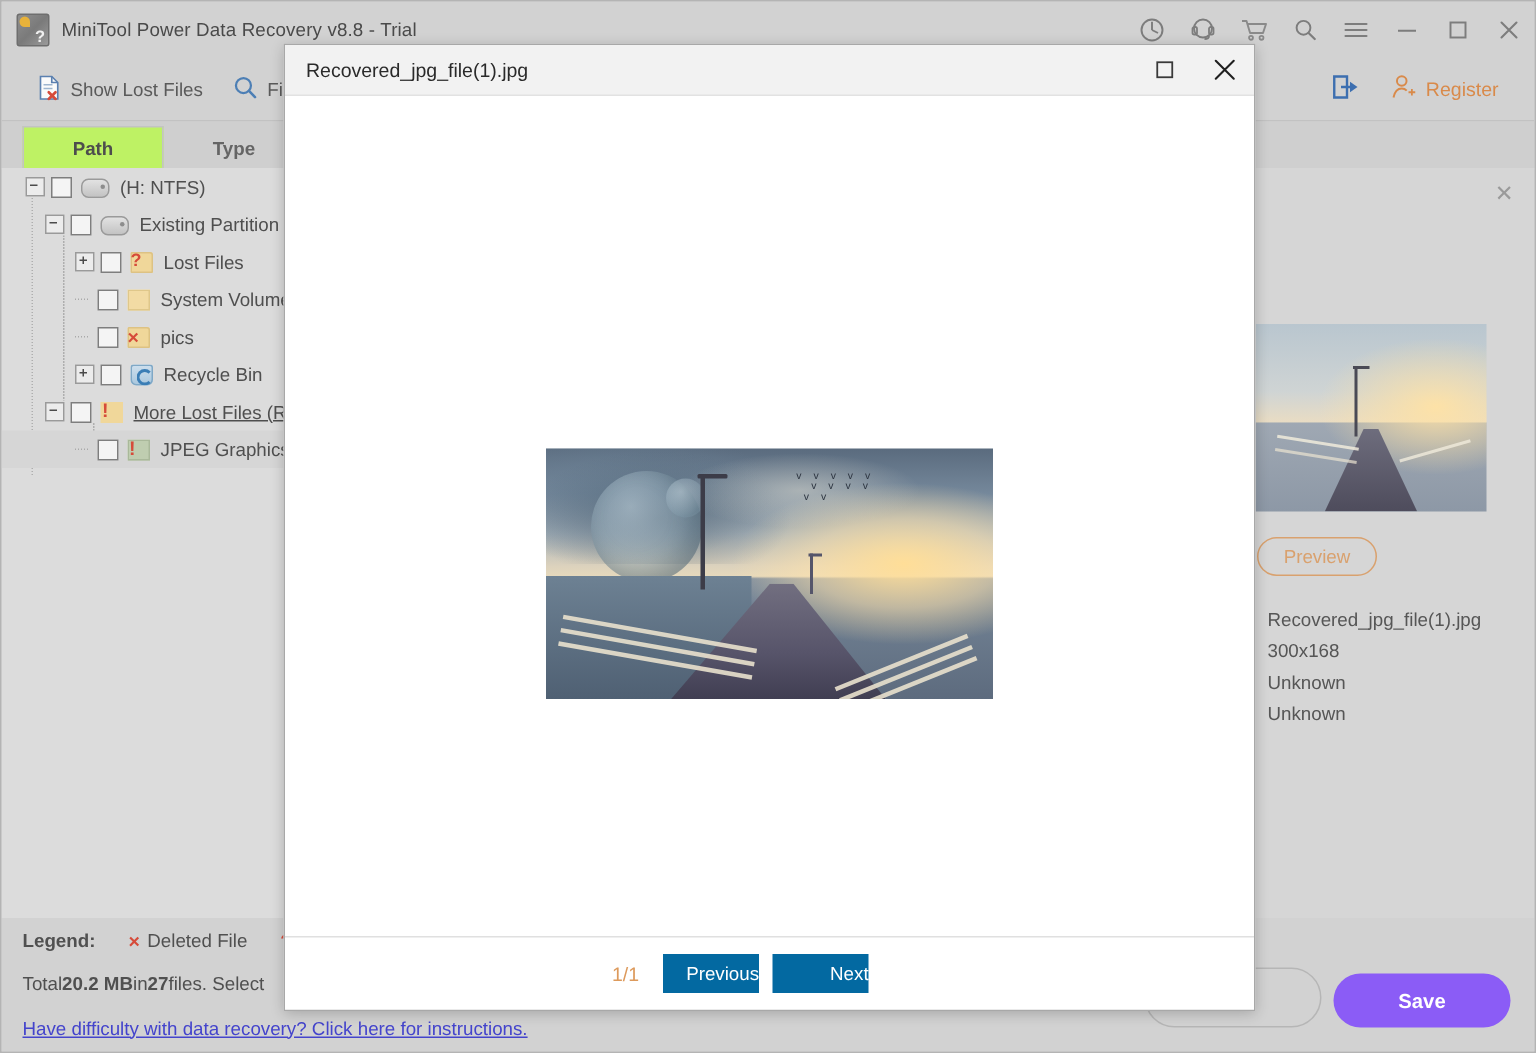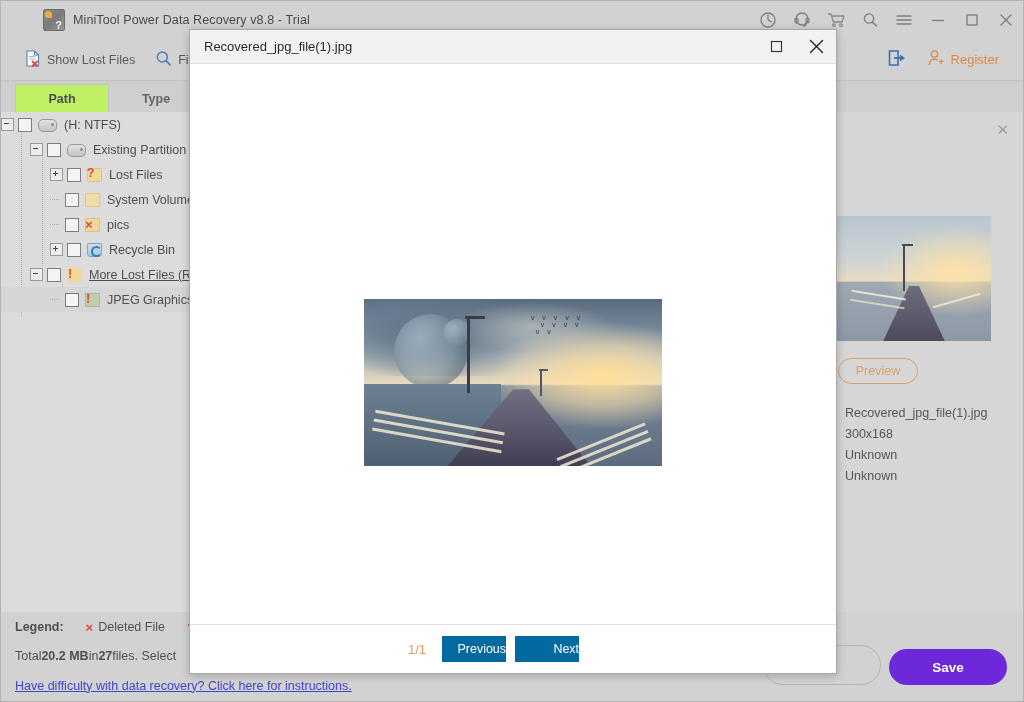--- a/index.html
+++ b/index.html
@@ -18,21 +18,20 @@
     box-sizing: border-box;
     overflow: hidden;
   }
 
   
   .titlebar {
     position: absolute; left: 0; top: 0; width: 1022px; height: 38px;
     background: #d2d2d2;
     display: flex; align-items: center;
     box-sizing: border-box;
-    padding-left: 32px;
   }
   .app-icon {
     width: 20px; height: 20px; margin-left: 10px; margin-right: 8px;
     position: relative; flex: none;
     background: linear-gradient(135deg,#8f8f8f 0%, #7a7a7a 50%, #9a9a9a 100%);
     border: 1px solid #6e6e6e; border-radius: 2px;
   }
   .app-icon::before {
     content: ""; position: absolute; left: 1px; top: 1px; width: 7px; height: 7px;
     background: #e8b23a; border-radius: 50% 50% 0 50%;
@@ -259,21 +258,21 @@
   .detail-row { display: flex; height: 21px; align-items: center; }
   .detail-row .k { width: 126px; text-align: right; padding-right: 8px; flex: none; }
   .detail-row .v { flex: 1; }
   .back-btn {
     position: absolute; left: 762px; top: 644px; width: 118px; height: 40px;
     border: 1px solid #b6b6b6; border-radius: 20px; background: transparent;
     box-sizing: border-box;
   }
   .save-btn {
     position: absolute; left: 888px; top: 648px; width: 118px; height: 36px;
-    border-radius: 18px; background: #6d28d9; color: #ffffff;
+    border-radius: 18px; background: #8b5cf6; color: #ffffff;
     font-size: 13.5px; font-weight: bold;
     display: flex; align-items: center; justify-content: center;
     cursor: pointer; box-sizing: border-box;
   }
 
   
   .modal {
     position: absolute; left: 188px; top: 28px; width: 648px; height: 645px;
     background: #ffffff;
     border: 1px solid #a8a8a8;
@@ -491,21 +490,21 @@
     <div class="tab tab2">
       <span>Type</span>
     </div>
   </div>
 
   <div class="tree-panel">
     <div class="vline" style="left:20px; top:20px; height:185px;"></div>
     <div class="vline" style="left:41px; top:45px; height:110px;"></div>
     <div class="vline" style="left:61px; top:170px; height:30px;"></div>
 
-    <div class="tree-row" style="padding-left:0;">
+    <div class="tree-row" style="padding-left:16px;">
       <div class="expander"></div>
       <div class="chk"></div>
       <div class="ico drive"></div>
       <span>(H: NTFS)</span>
     </div>
 
     <div class="tree-row" style="padding-left:29px;">
       <div class="expander"></div>
       <div class="chk"></div>
       <div class="ico drive"></div>

